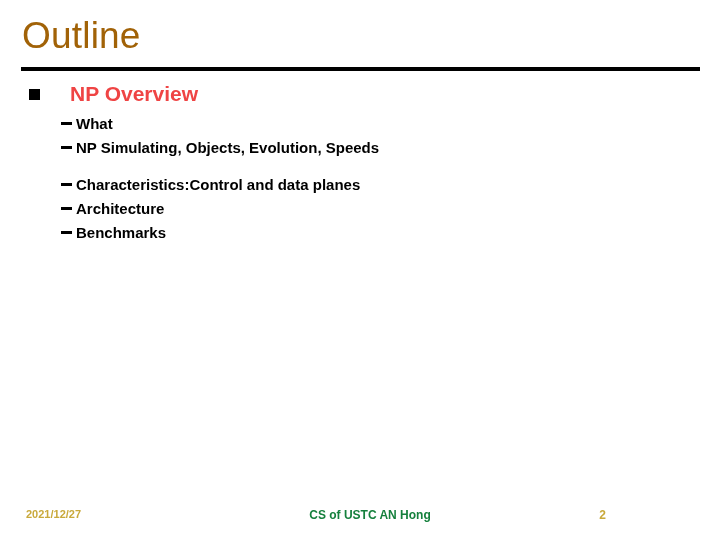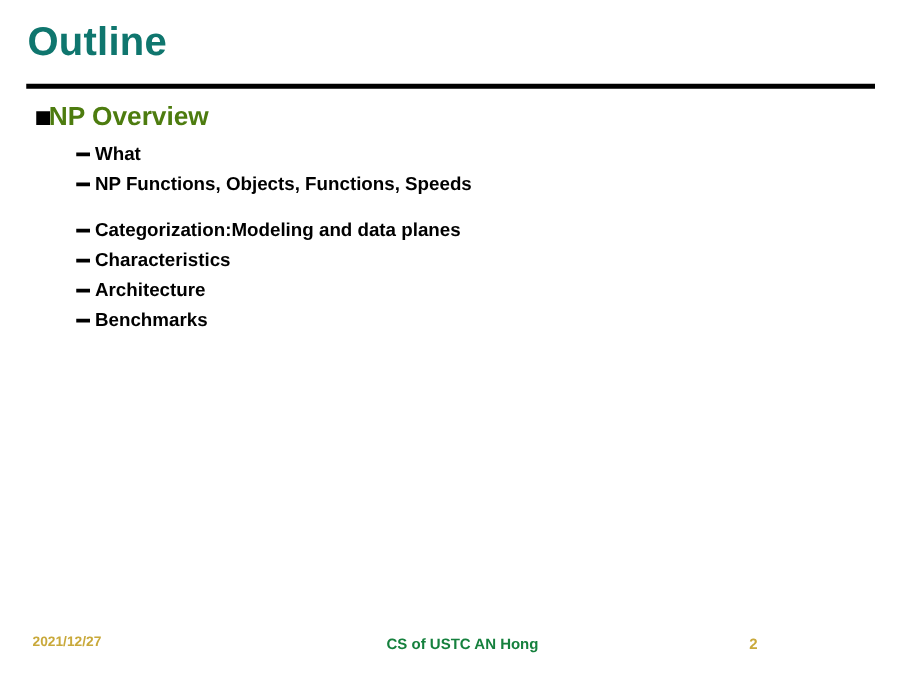--- a/index.html
+++ b/index.html
@@ -19,23 +19,23 @@
     width: 720px;
     height: 540px;
     background: #ffffff;
   }
 
   
   .slide-title {
     position: absolute;
     left: 22px;
     top: 16px;
-    font-size: 32px;
-    font-weight: bold;
-    color: #0f766e;
+    font-size: 37px;
+    font-weight: normal;
+    color: #a16207;
     letter-spacing: 0.2px;
     line-height: 1.1;
     white-space: nowrap;
   }
 
   
   .title-rule {
     position: absolute;
     left: 21px;
     top: 67px;
@@ -47,25 +47,25 @@
   
   .body-area {
     position: absolute;
     left: 0;
     top: 80px;
     width: 720px;
   }
 
   .lvl1 {
     position: relative;
-    padding-left: 39px;
+    padding-left: 70px;
     margin: 0 0 4px 0;
     font-size: 21px;
     font-weight: bold;
-    color: #4d7c0f;
+    color: #ef4444;
     line-height: 1.35;
     max-width: 610px;
   }
   .lvl1 .sq-bullet {
     position: absolute;
     left: 29px;
     top: 9px;
     width: 11px;
     height: 11px;
     background: #000000;
@@ -148,34 +148,30 @@
       <span class="sq-bullet"></span>
       <span>NP Overview</span>
     </div>
     <div class="lvl2-group">
       <div class="lvl2">
         <span class="dash-bullet"></span>
         <span>What</span>
       </div>
       <div class="lvl2">
         <span class="dash-bullet"></span>
-        <span>NP Functions, Objects, Functions, Speeds</span>
+        <span>NP Simulating, Objects, Evolution, Speeds</span>
       </div>
     </div>
 
     <div class="gap-after-group"></div>
 
     <div class="lvl2-group">
       <div class="lvl2">
         <span class="dash-bullet"></span>
-        <span>Categorization:Modeling and data planes</span>
-      </div>
-      <div class="lvl2">
-        <span class="dash-bullet"></span>
-        <span>Characteristics</span>
+        <span>Characteristics:Control and data planes</span>
       </div>
       <div class="lvl2">
         <span class="dash-bullet"></span>
         <span>Architecture</span>
       </div>
       <div class="lvl2">
         <span class="dash-bullet"></span>
         <span>Benchmarks</span>
       </div>
     </div>

